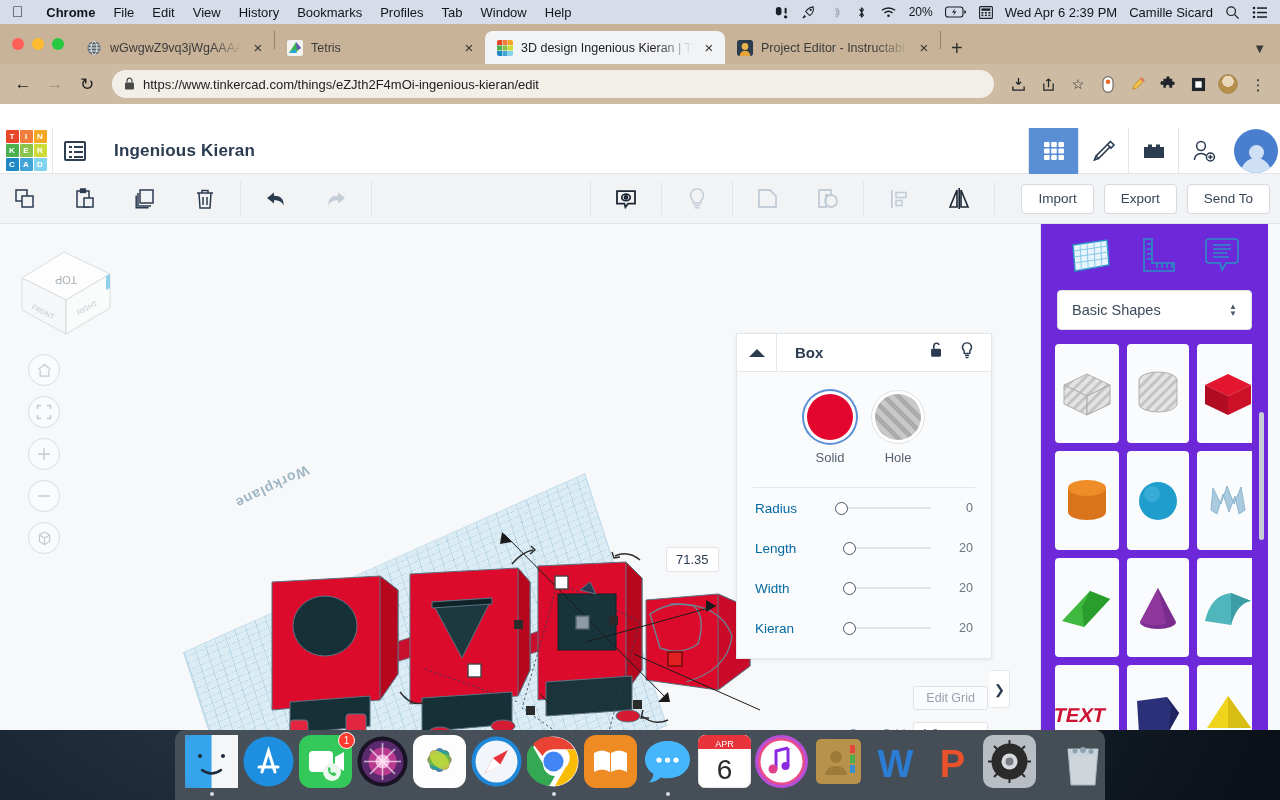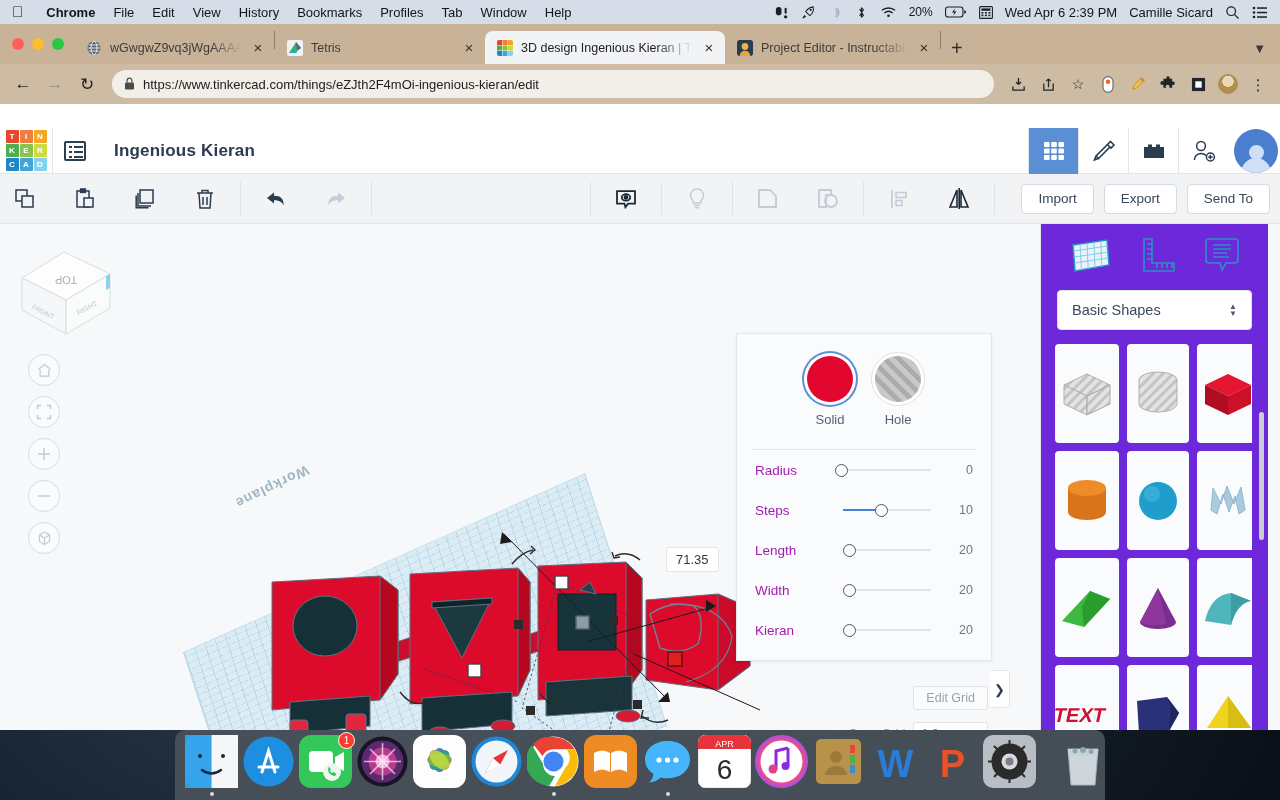--- a/index.html
+++ b/index.html
@@ -151,21 +151,21 @@
   .insp-body { padding: 22px 0 10px 0; }
   .mode-row { display:flex; justify-content:center; gap:22px; }
   .mode { display:flex; flex-direction:column; align-items:center; gap:10px; }
   .swatch { width:46px;height:46px;border-radius:50%; }
   .swatch.solid { background:#e3072f; box-shadow:0 0 0 3px #fff, 0 0 0 5px #5a8fd6; }
   .swatch.hole { background:repeating-linear-gradient(45deg,#c9c9c9 0 5px,#acacac 5px 10px);
      box-shadow:0 0 0 3px #fff, 0 0 0 4px #e0e3e6;}
   .mode-label { font-size:13px; color:#566273; }
   .insp-divider { height:1px; background:#e4e7ea; margin:22px 16px 0 16px; }
   .prop-row { display:flex; align-items:center; height:40px; padding:0 18px; }
-  .prop-label { font-size:13.5px; color:#a21caf; width:72px; }
+  .prop-label { font-size:13.5px; color:#0369a1; width:72px; }
   .slider { position:relative; flex:1; height:16px; display:flex; align-items:center; }
   .slider .track { position:absolute; left:16px; right:8px; height:2px; background:#e3e6e9; }
   .slider .fill { position:absolute; left:16px; height:2px; background:#4a7fd0; }
   .slider .knob { position:absolute; width:13px;height:13px;border-radius:50%;background:#fff;border:1.5px solid #4a5568;}
   .prop-val { width:34px; text-align:right; font-size:12.5px; color:#6a7687; }
 
   .grid-ctrls { position:absolute; right:292px; bottom:8px; text-align:right; z-index:11;}
   .edit-grid { display:inline-flex; align-items:center; justify-content:center; height:24px; padding:0 12px;
      border:1px solid #e0e3e7; border-radius:3px; background:#fafbfc; font-size:12.5px; color:#98a2b0;}
   .snap-row { display:flex; align-items:center; justify-content:flex-end; gap:8px; margin-top:12px;}
@@ -718,49 +718,60 @@
           <g fill="#1b1b1b">
             <path d="M252 8 L262 18 L250 20 Z"></path>
             <path d="M420 178 L408 178 L418 168 Z"></path>
             <path d="M466 82 L456 76 L456 88 Z"></path>
           </g>
         </svg>
 
         <div class="dim-badge" style="left:666px; top:323px">71.35</div>
 
         <div class="inspector" style="left:736px; top:109px">
+          <div class="insp-head">
+            <div class="insp-collapse">
+                <span class="tri-up"></span>
+              </div>
+            <div class="insp-title">Box</div>
+            <div class="insp-head-icons">
+              <span>
+                <svg width="17" height="18" viewBox="0 0 18 20">
+                    <rect x="3" y="8.5" width="11" height="9" rx="1.5" fill="#2b3b50"></rect>
+                    <path d="M6 8.5V5.4a3.2 3.2 0 0 1 6-1.2" fill="none" stroke="#2b3b50" stroke-width="1.8"></path>
+                  </svg>
+              </span>
+              <span>
+                <svg width="16" height="19" viewBox="0 0 16 20" fill="none" stroke="#2b3b50" stroke-width="1.5">
+                    <path d="M8 2a4.6 4.6 0 0 1 3 8.2V13H5v-2.8A4.6 4.6 0 0 1 8 2z"></path>
+                    <path d="M5.8 15h4.4M6.4 17.3h3.2"></path>
+                  </svg>
+              </span>
+            </div>
+          </div>
           <div class="insp-body">
             <div class="mode-row">
               <div class="mode">
                 <span class="swatch solid"></span>
                 <span class="mode-label">Solid</span>
               </div>
               <div class="mode">
                 <span class="swatch hole"></span>
                 <span class="mode-label">Hole</span>
               </div>
             </div>
             <div class="insp-divider"></div>
 
             <div class="prop-row">
               <span class="prop-label">Radius</span>
               <span class="slider">
                 <span class="track"></span>
                   <span class="knob" style="left:8px"></span>
               </span>
               <span class="prop-val">0</span>
-            </div>
-            <div class="prop-row">
-              <span class="prop-label">Steps</span>
-              <span class="slider">
-                <span class="track"></span>
-                  <span class="fill" style="width:40px"></span>
-                  <span class="knob" style="left:48px"></span>
-              </span>
-              <span class="prop-val">10</span>
             </div>
             <div class="prop-row">
               <span class="prop-label">Length</span>
               <span class="slider">
                 <span class="track"></span>
                   <span class="knob" style="left:16px"></span>
               </span>
               <span class="prop-val">20</span>
             </div>
             <div class="prop-row">

